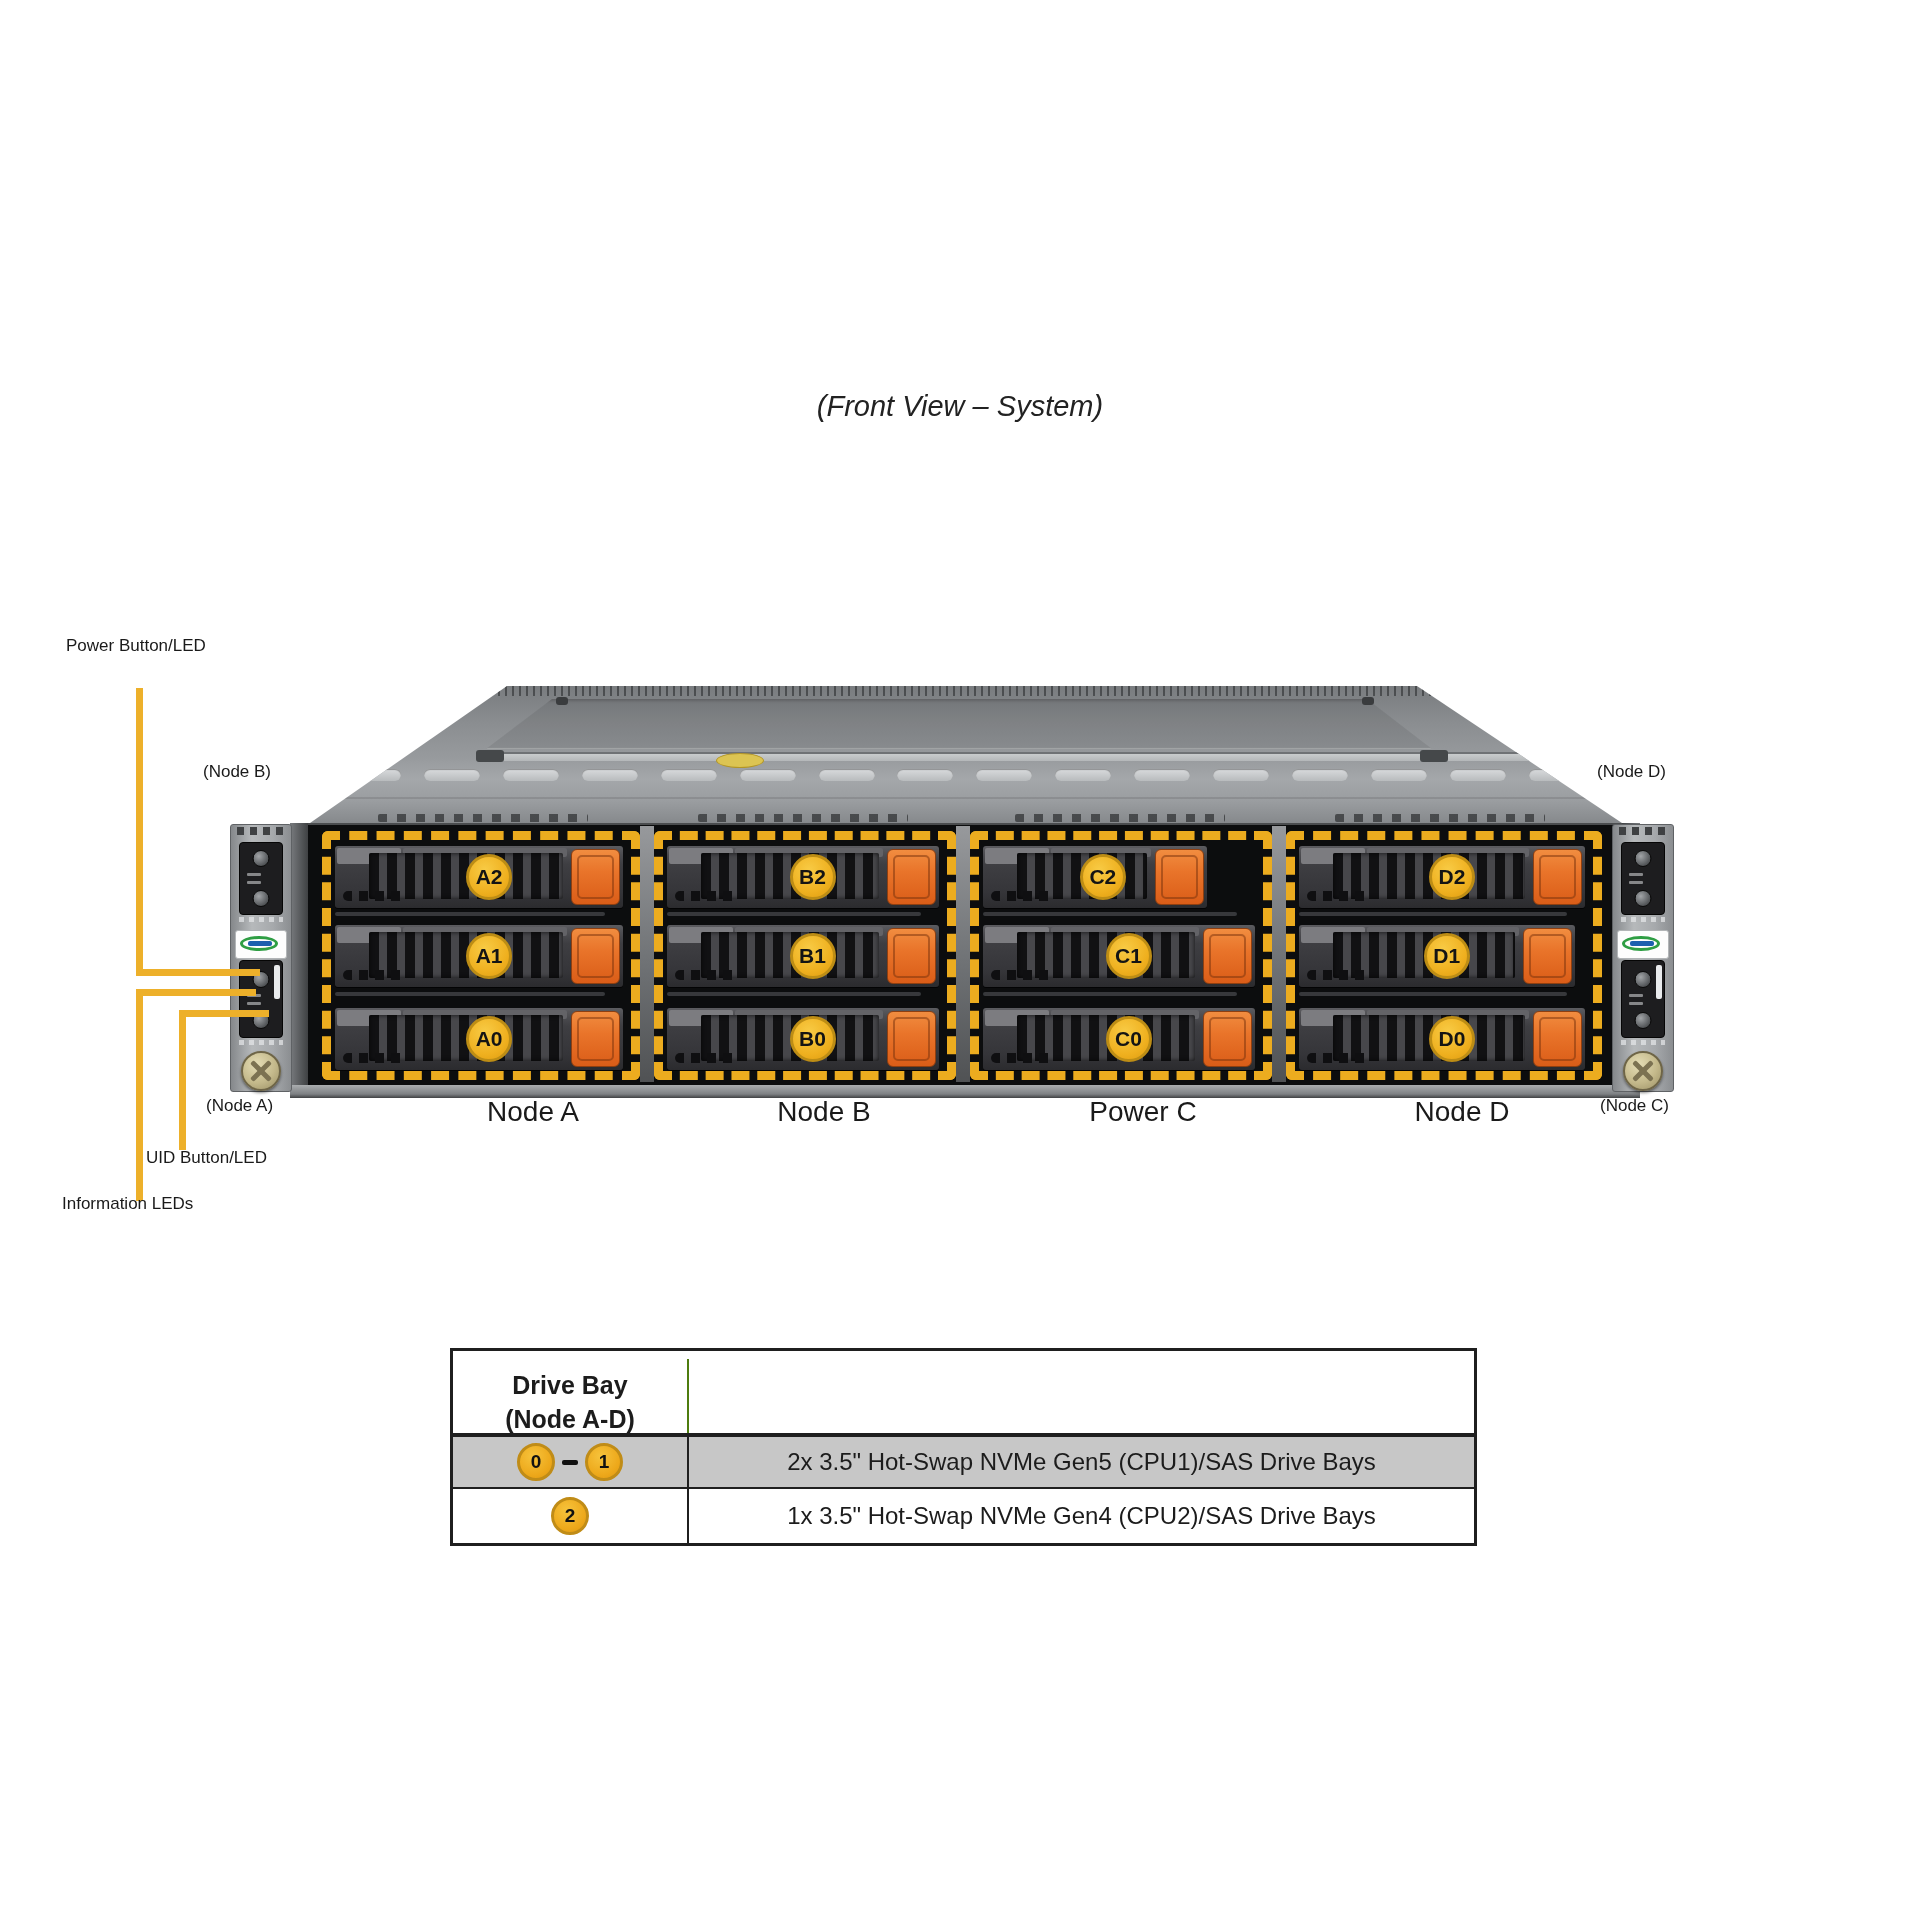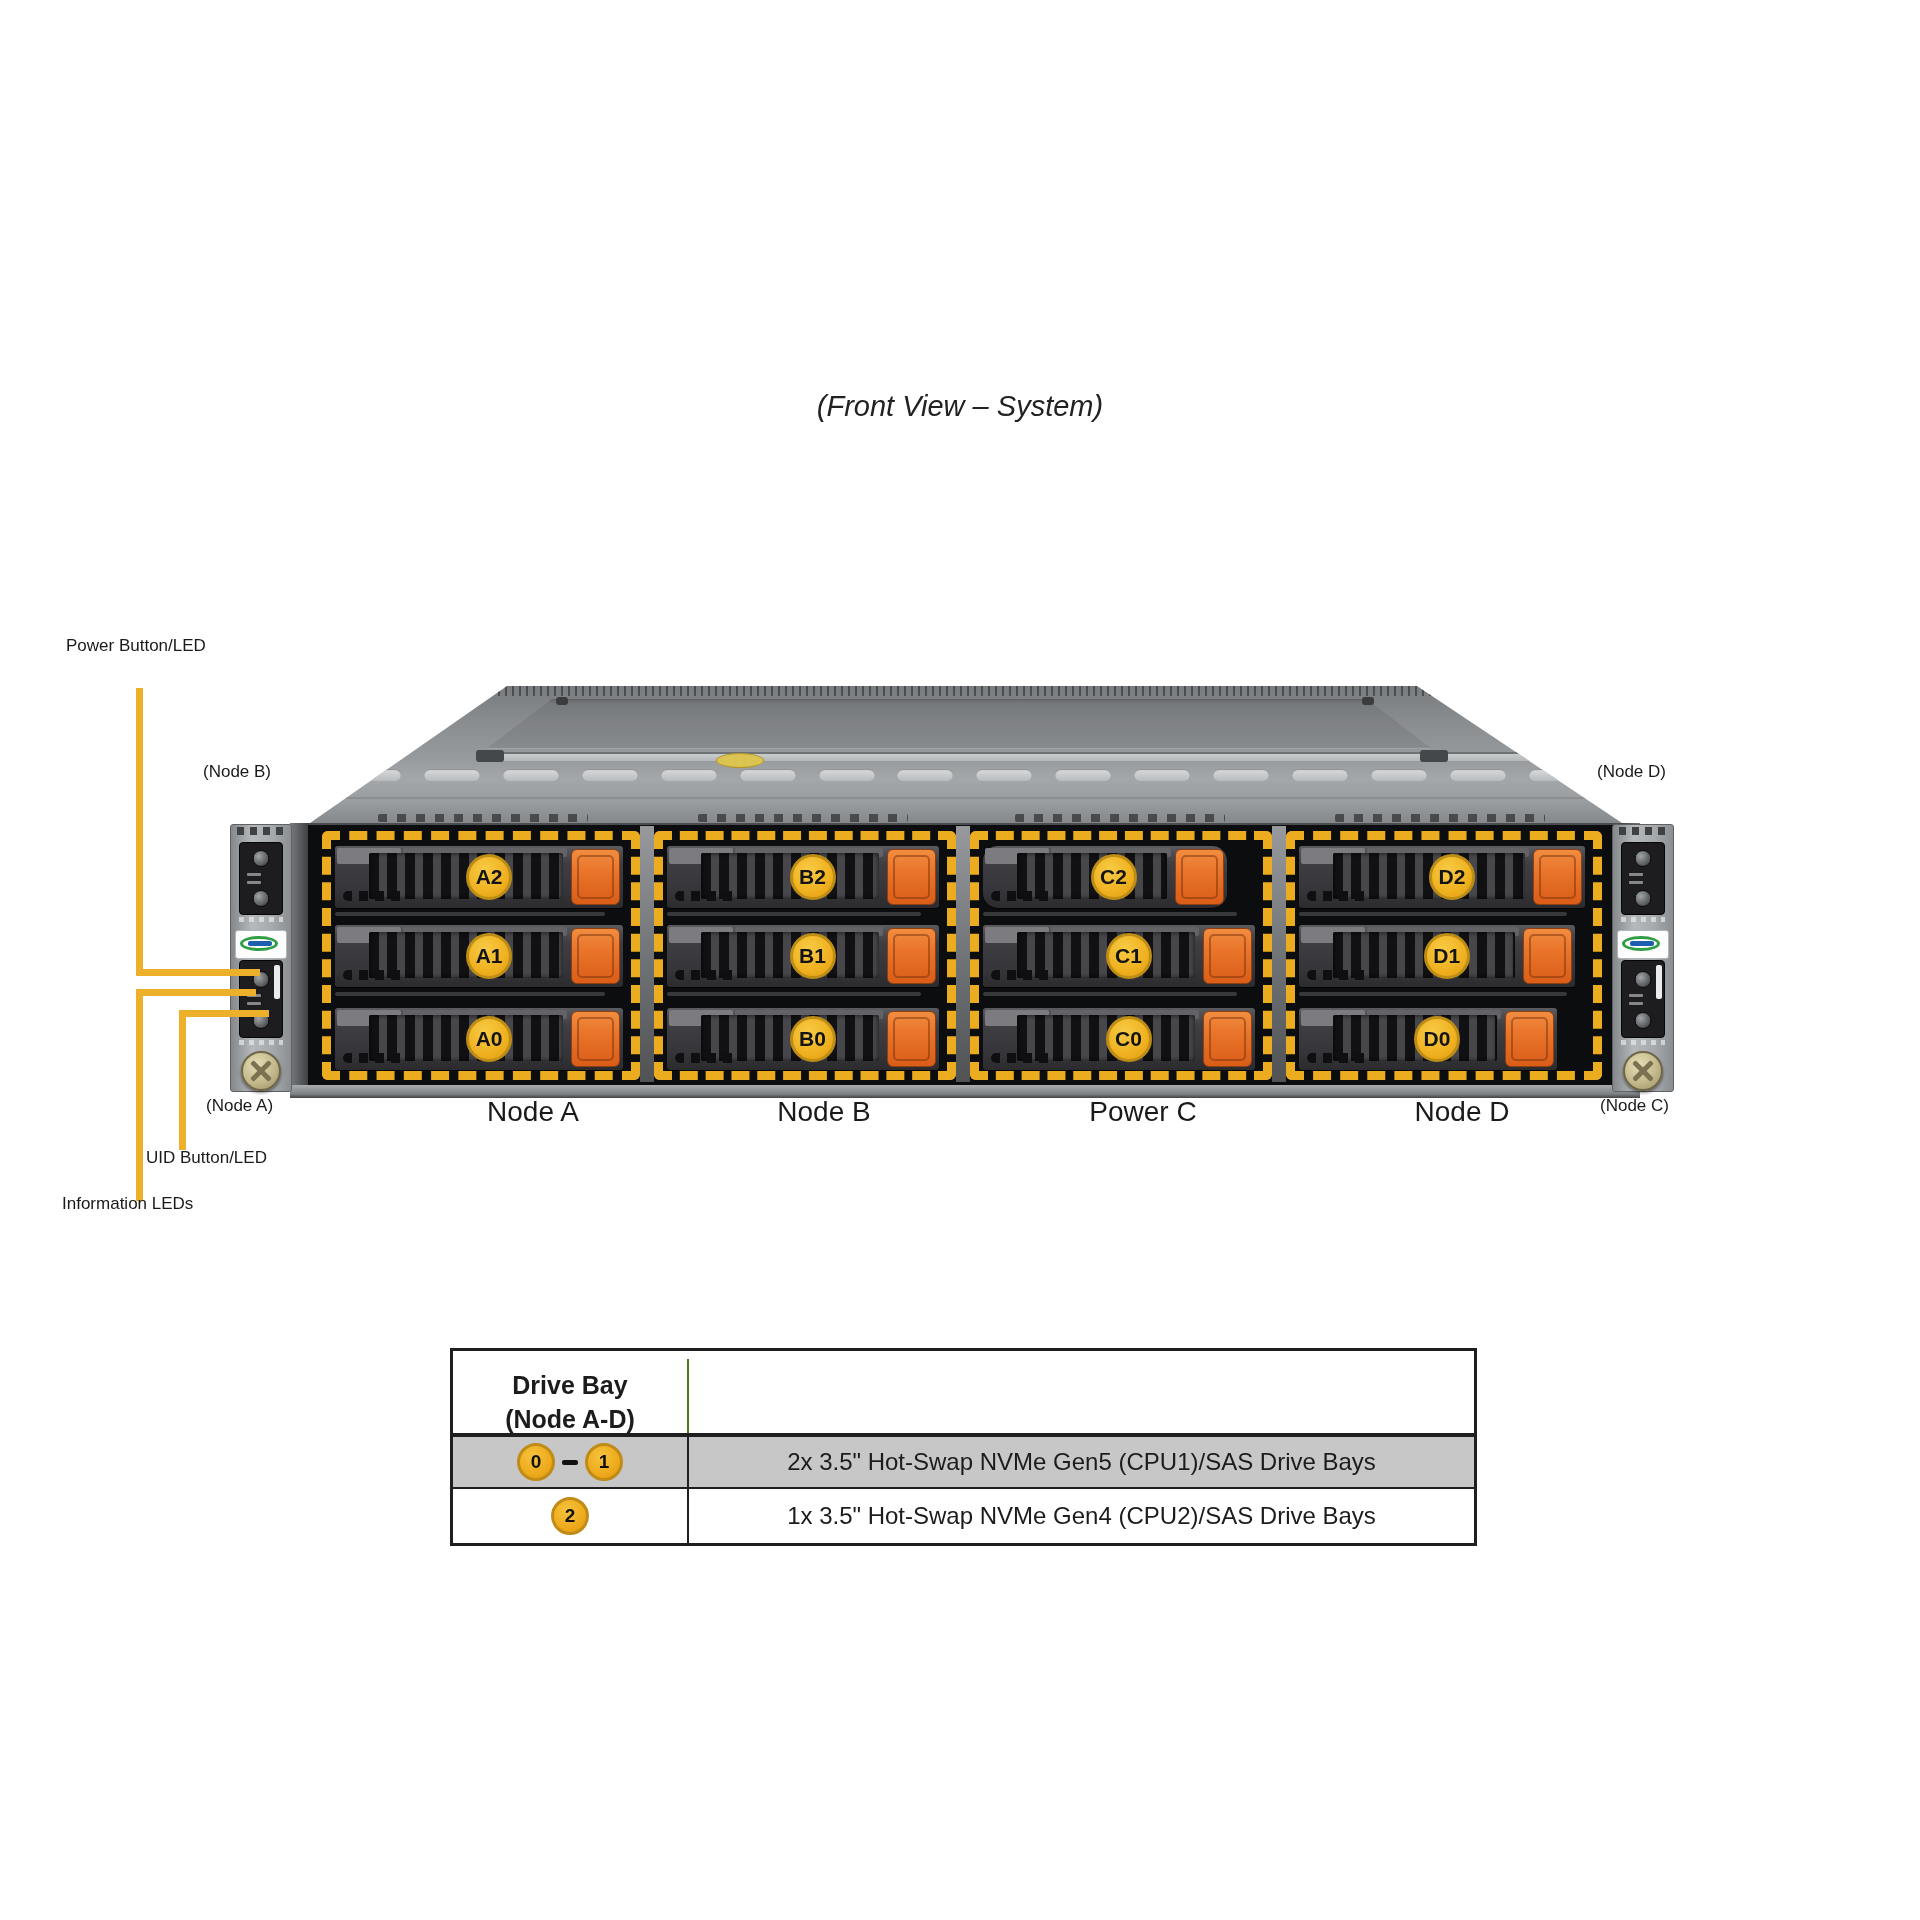--- a/index.html
+++ b/index.html
@@ -213,21 +213,21 @@
             <div class="topstrip"></div>
             <div class="vents"></div>
             <div class="dots"></div>
             <div class="dlabel">B0</div>
             <div class="latch"></div>
           </div>
           <div class="rail" style="top: 72px;"></div>
           <div class="rail" style="top: 152px;"></div>
         </div>
         <div class="abs nodebox" style="left: 680px; width: 302px;">
-          <div class="tray" style="top: 6px; width: 244px; border-radius: 15px;">
+          <div class="tray" style="top: 6px; width: 224px;">
             <div class="corner"></div>
             <div class="topstrip"></div>
             <div class="vents"></div>
             <div class="dots"></div>
             <div class="dlabel">C2</div>
             <div class="latch"></div>
           </div>
           <div class="tray" style="top: 85px; width: 272px;">
             <div class="corner"></div>
             <div class="topstrip"></div>
@@ -257,21 +257,21 @@
             <div class="latch"></div>
           </div>
           <div class="tray" style="top: 85px; width: 276px;">
             <div class="corner"></div>
             <div class="topstrip"></div>
             <div class="vents"></div>
             <div class="dots"></div>
             <div class="dlabel">D1</div>
             <div class="latch"></div>
           </div>
-          <div class="tray" style="top: 168px; width: 258px;">
+          <div class="tray" style="top: 168px; width: 286px;">
             <div class="corner"></div>
             <div class="topstrip"></div>
             <div class="vents"></div>
             <div class="dots"></div>
             <div class="dlabel">D0</div>
             <div class="latch"></div>
           </div>
           <div class="rail" style="top: 72px;"></div>
           <div class="rail" style="top: 152px;"></div>
         </div>

